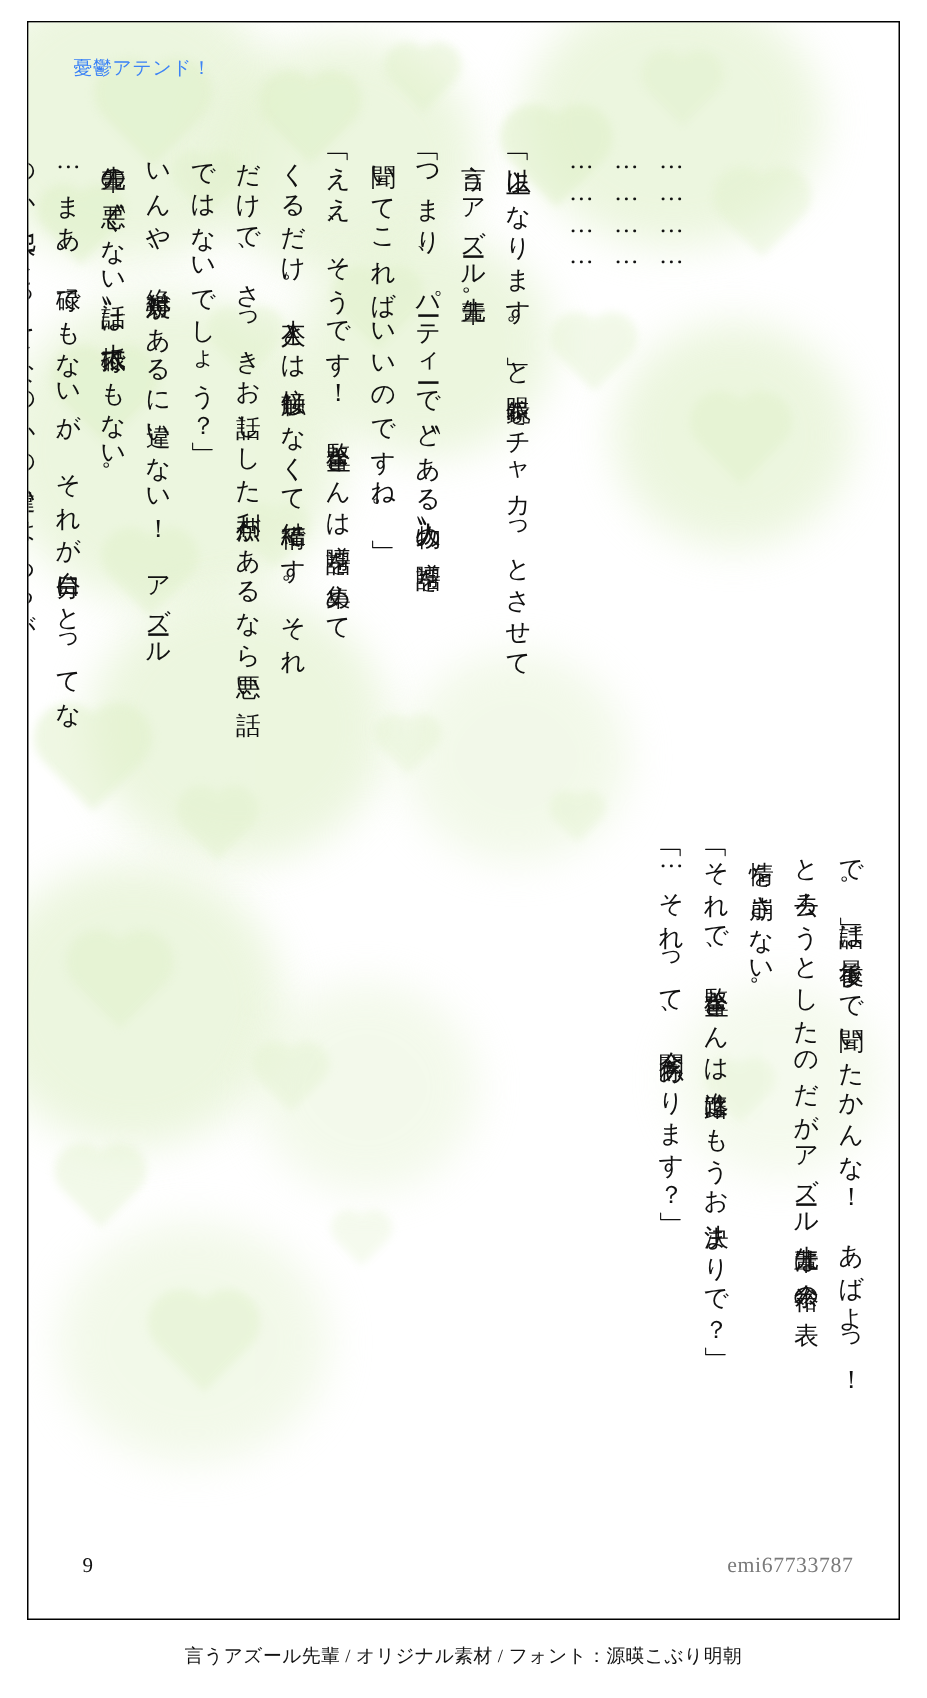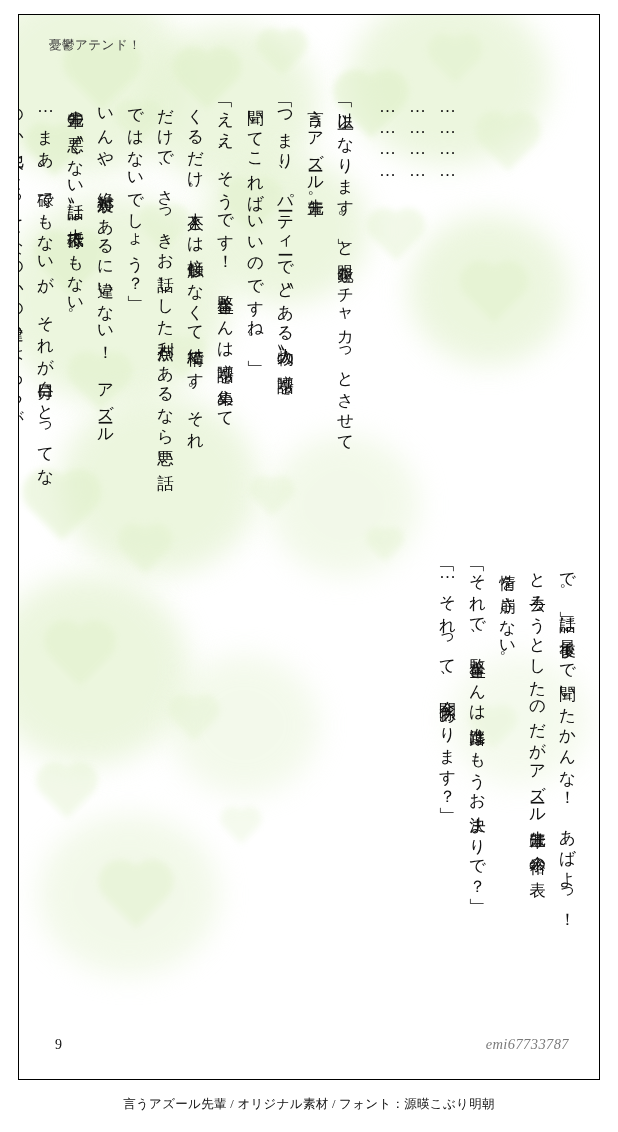--- a/index.html
+++ b/index.html
@@ -70,21 +70,21 @@
     opacity: 0.75;
   }
 
   
   .running-title {
     position: absolute;
     left: 30px;
     top: 22px;
     font-size: 12.5px;
     letter-spacing: 0.5px;
-    color: #404040;
+    color: #3b82f6;
     white-space: nowrap;
   }
 
   
   .body-text {
     position: absolute;
     left: 28px;
     top: 58px;
     width: 528px;
     height: 940px;
@@ -111,21 +111,20 @@
     font-size: 14px;
     color: #111111;
   }
   .signature {
     position: absolute;
     right: 30px;
     bottom: 26px;
     font-size: 14.5px;
     color: #7a7a7a;
     letter-spacing: 0.4px;
-    font-style: italic;
   }
 
   
   .footer-credit {
     position: absolute;
     left: 0;
     right: 0;
     top: 1096px;
     text-align: center;
     font-size: 12.5px;

